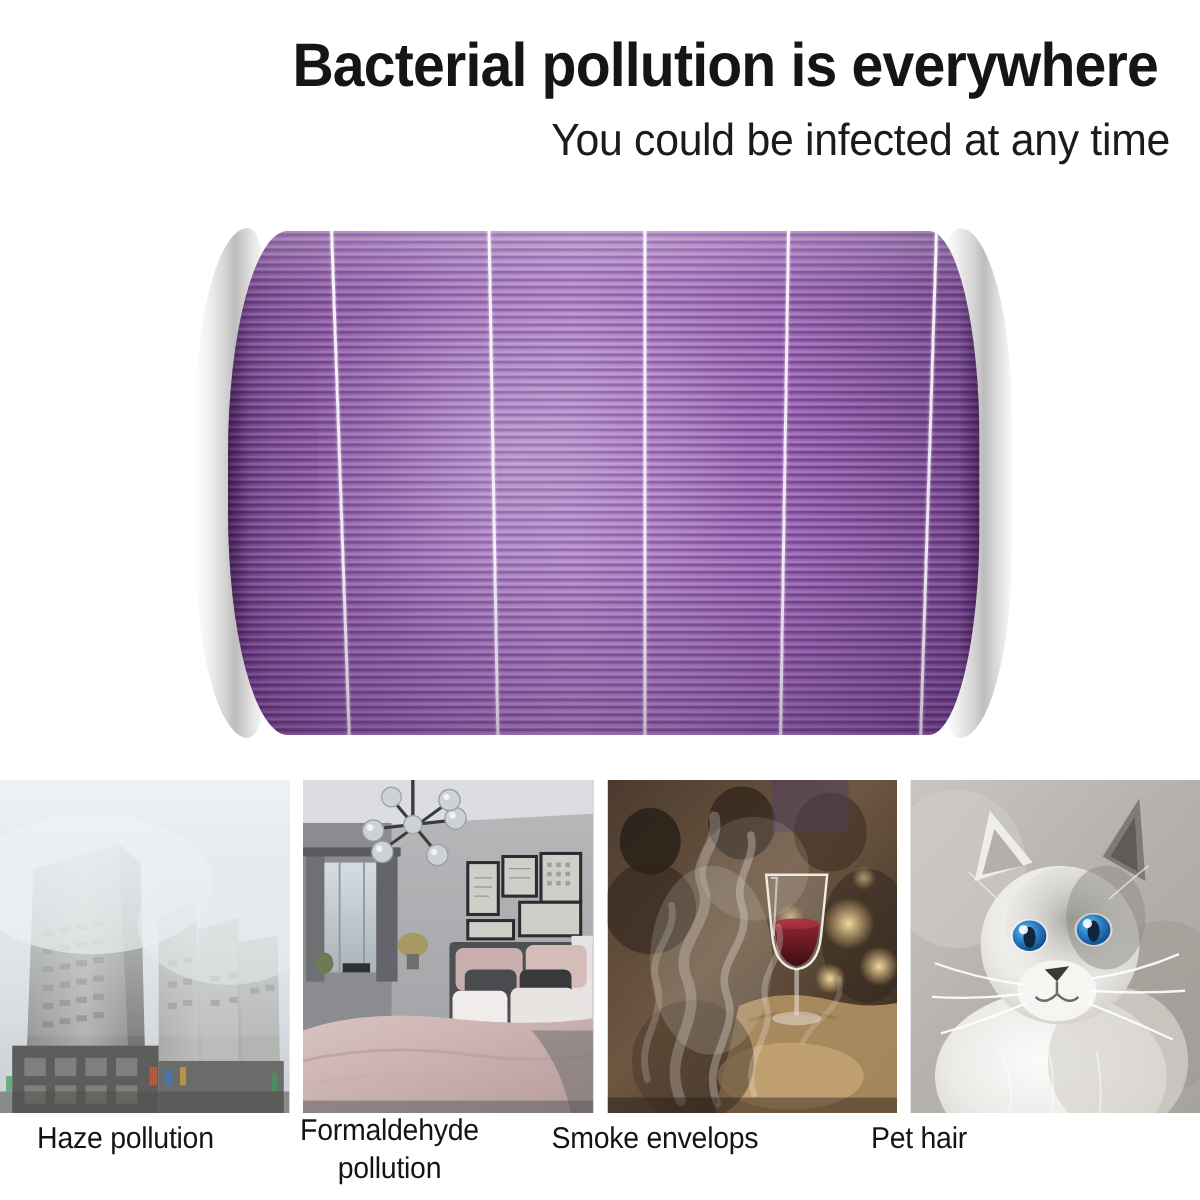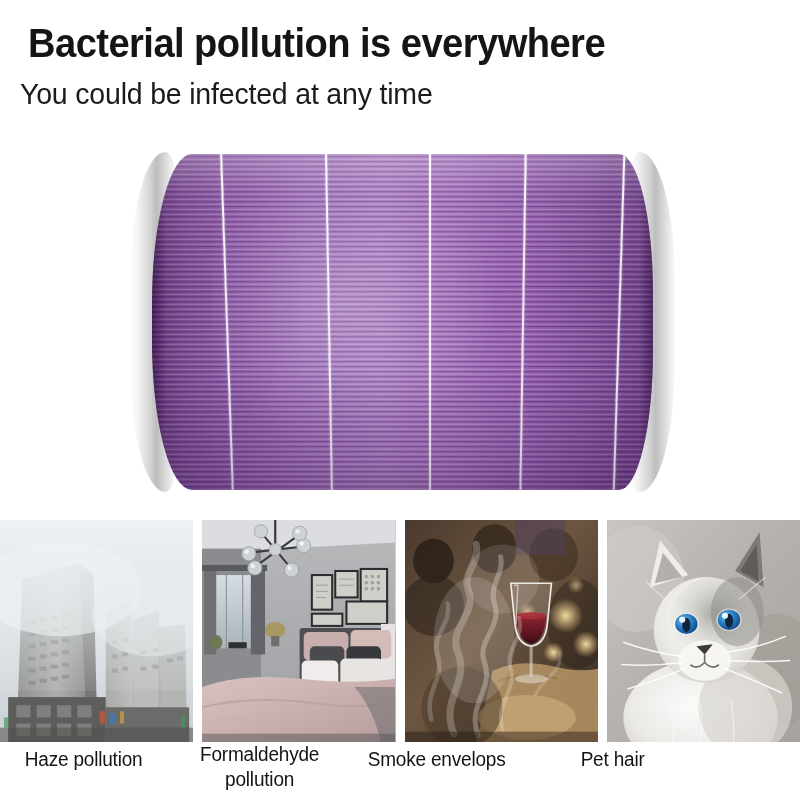--- a/index.html
+++ b/index.html
@@ -15,21 +15,21 @@
     font-family: "Liberation Sans", sans-serif;
     color: #111111;
   }
 
   
   .headline-block {
     position: absolute;
     top: 0;
     left: 0;
     width: 800px;
-    text-align: left;
+    text-align: right;
   }
   .headline {
     margin: 0;
     padding-top: 18px;
     font-size: 41px;
     line-height: 50px;
     font-weight: 700;
     letter-spacing: -0.6px;
     transform: scaleX(0.93);
     color: #151515;

